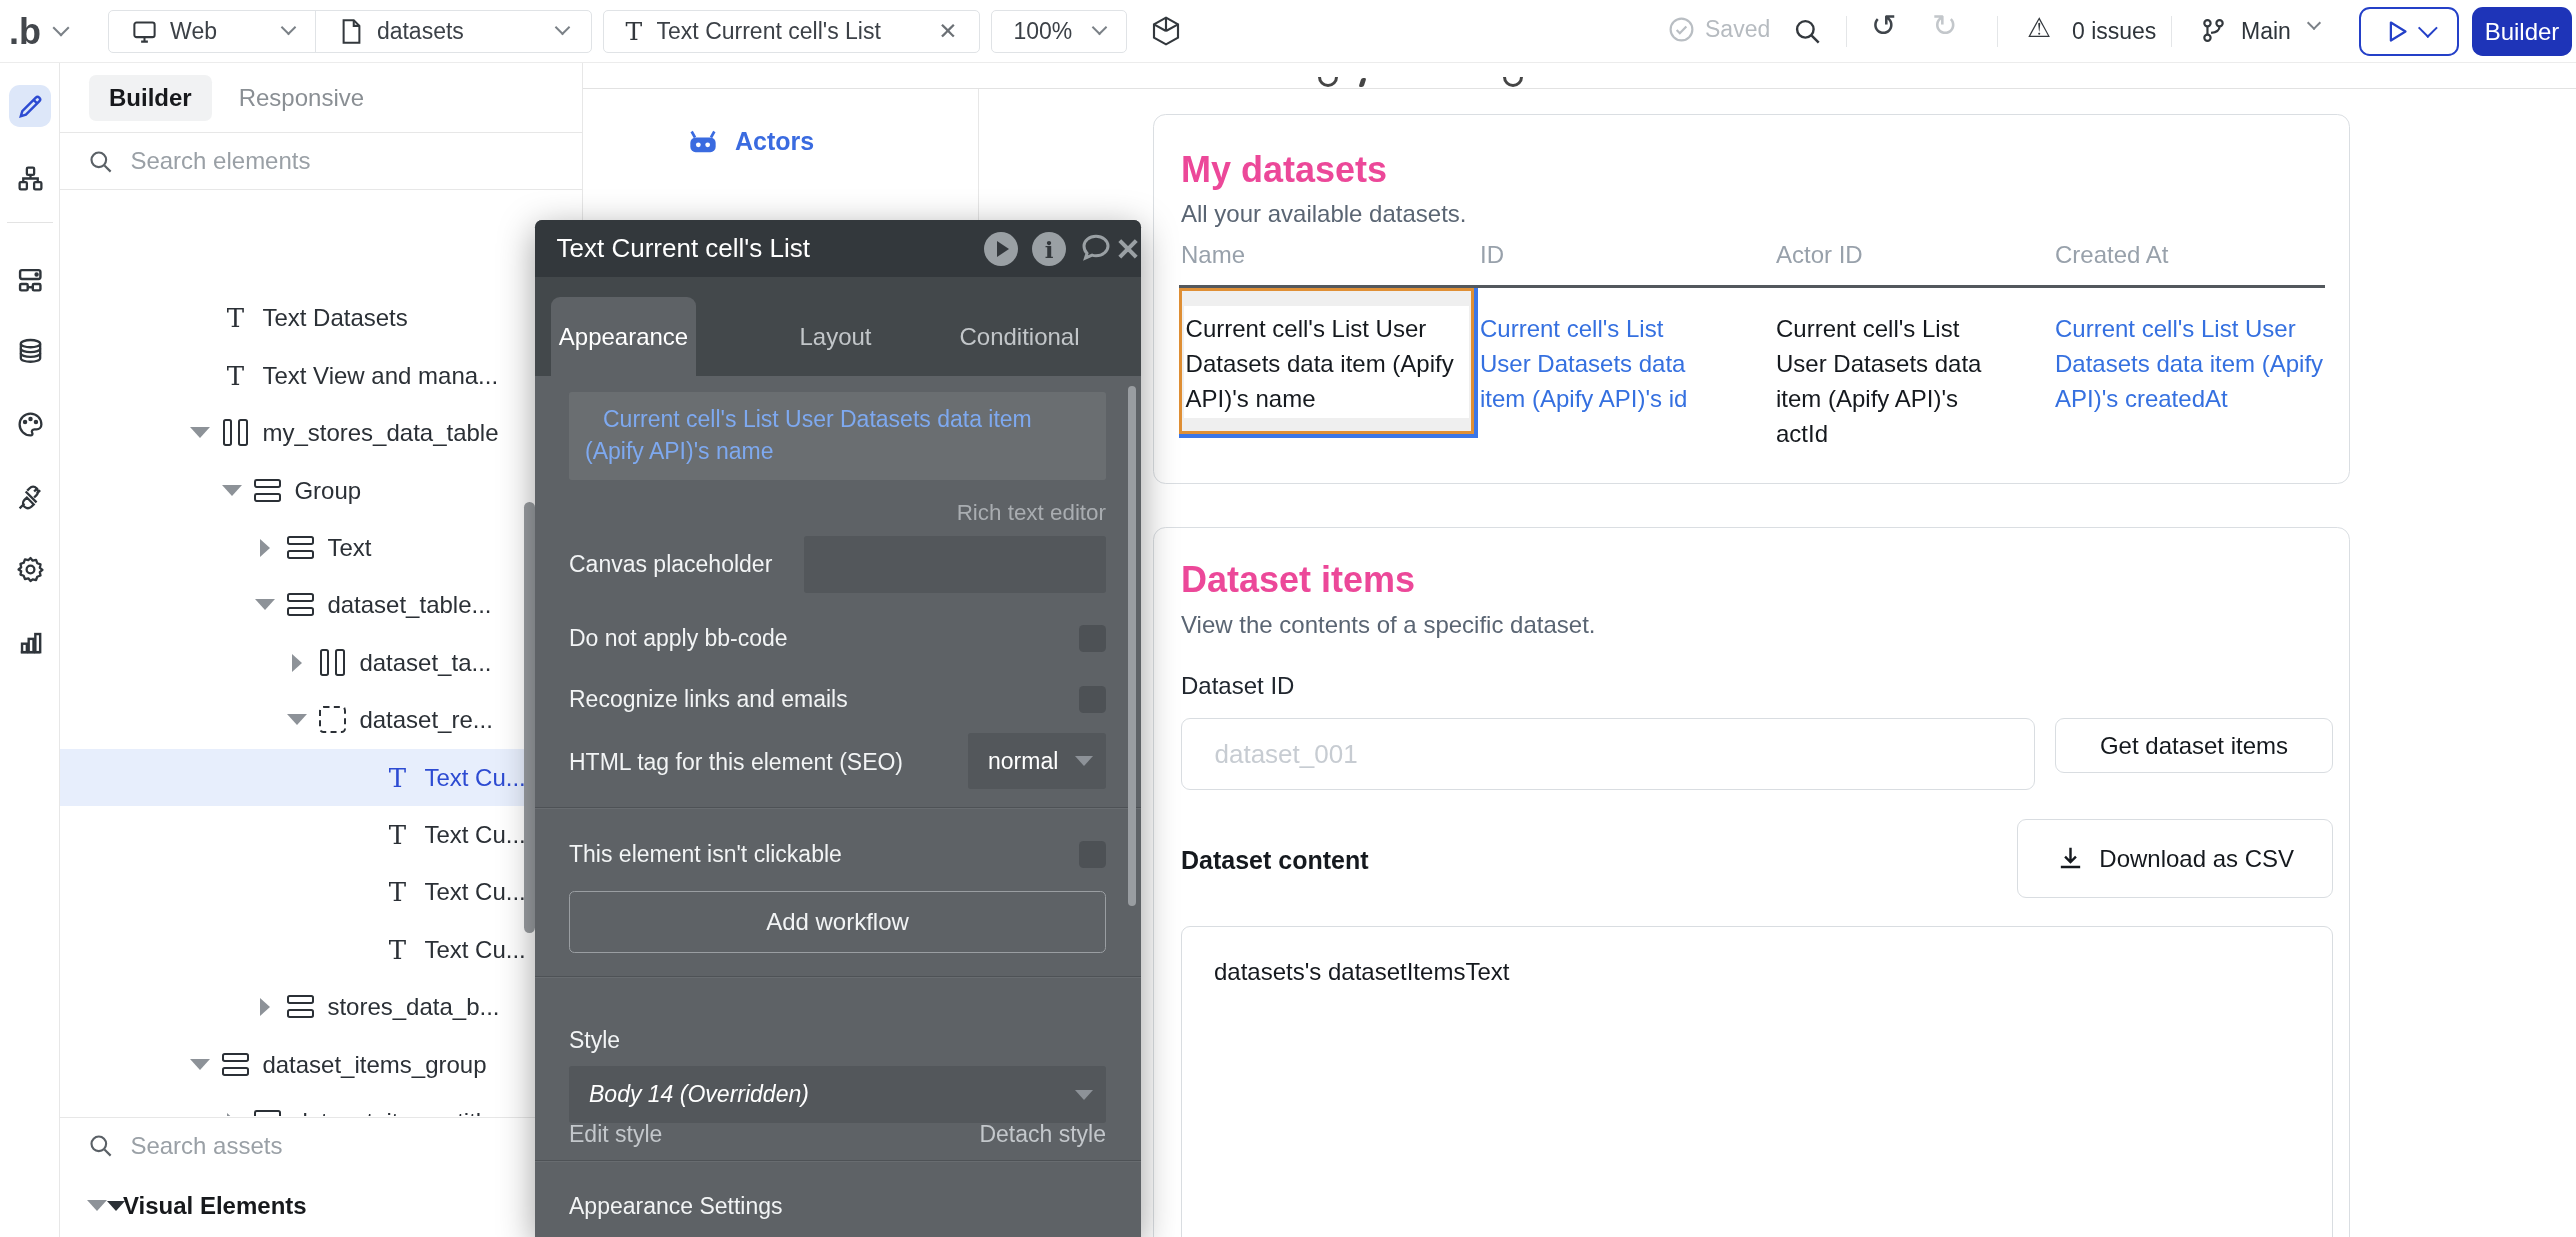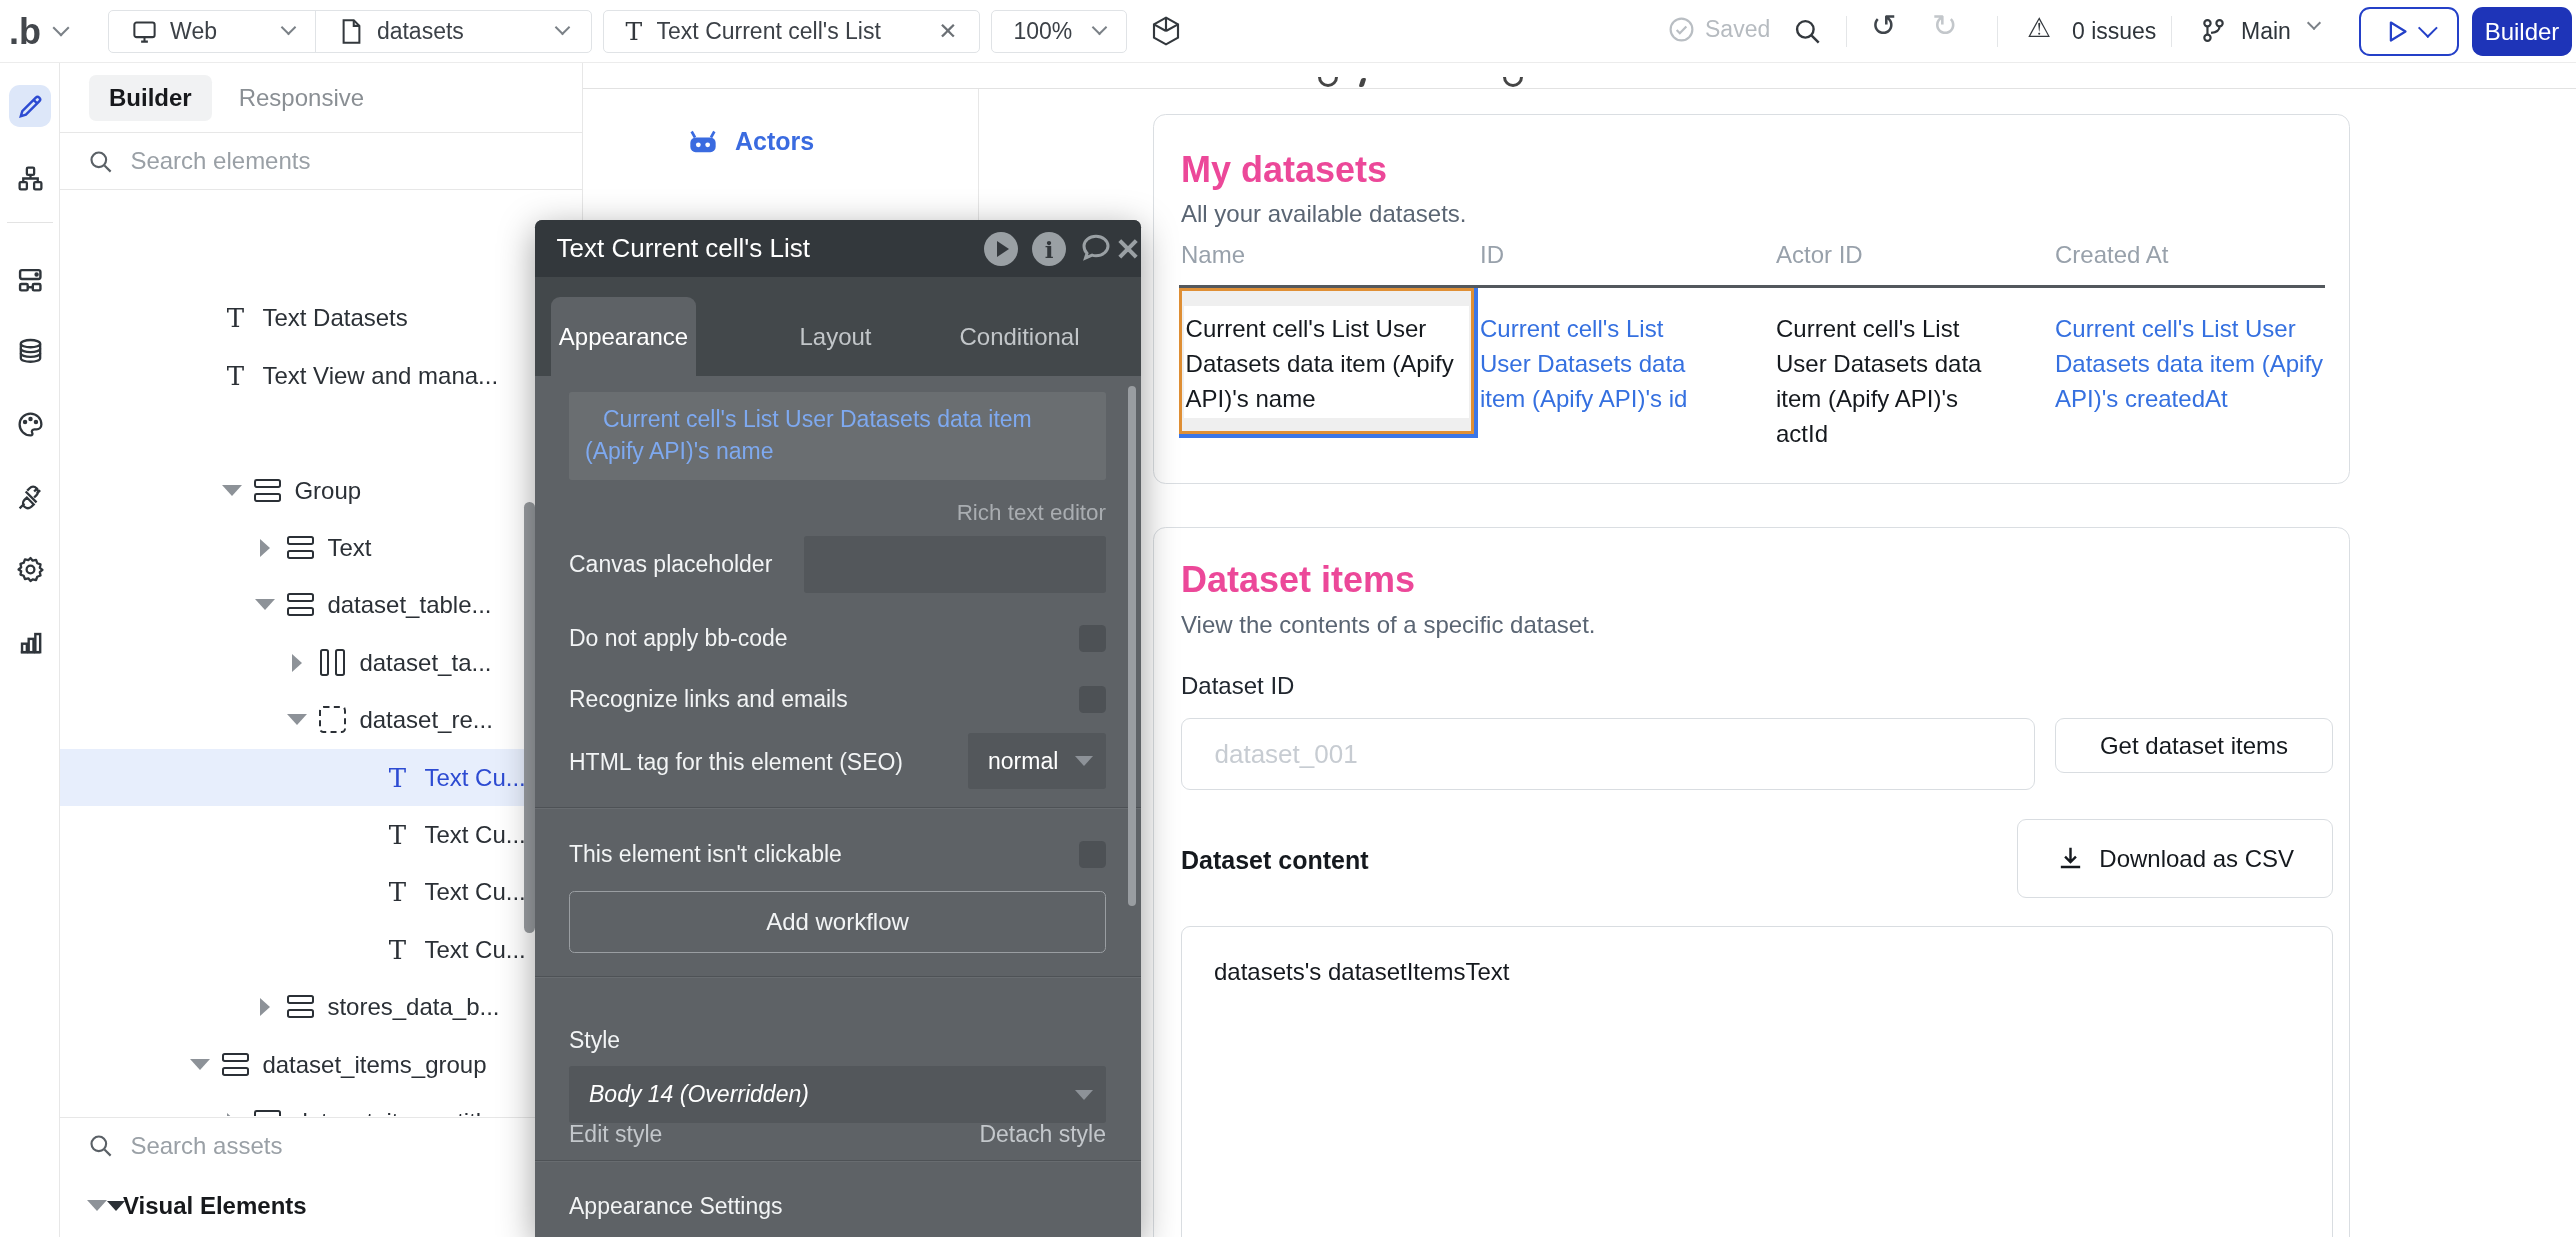--- a/index.html
+++ b/index.html
@@ -307,20 +307,27 @@
           </span>
         <span class="tlabel">Text Datasets</span>
       </div>
       <div class="trow" style="top:158px;padding-left:130px;">
         <span class="caret none"></span>
         <span class="ticon">
             <span class="ic-text">T</span>
           </span>
         <span class="tlabel">Text View and mana...</span>
       </div>
+      <div class="trow" style="top:215px;padding-left:130px;">
+        <span class="caret down"></span>
+        <span class="ticon">
+            <span class="ic-cols"></span>
+          </span>
+        <span class="tlabel">my_stores_data_table</span>
+      </div>
       <div class="trow" style="top:273px;padding-left:162px;">
         <span class="caret down"></span>
         <span class="ticon">
             <span class="ic-group"></span>
           </span>
         <span class="tlabel">Group</span>
       </div>
       <div class="trow" style="top:330px;padding-left:195px;">
         <span class="caret right"></span>
         <span class="ticon">

